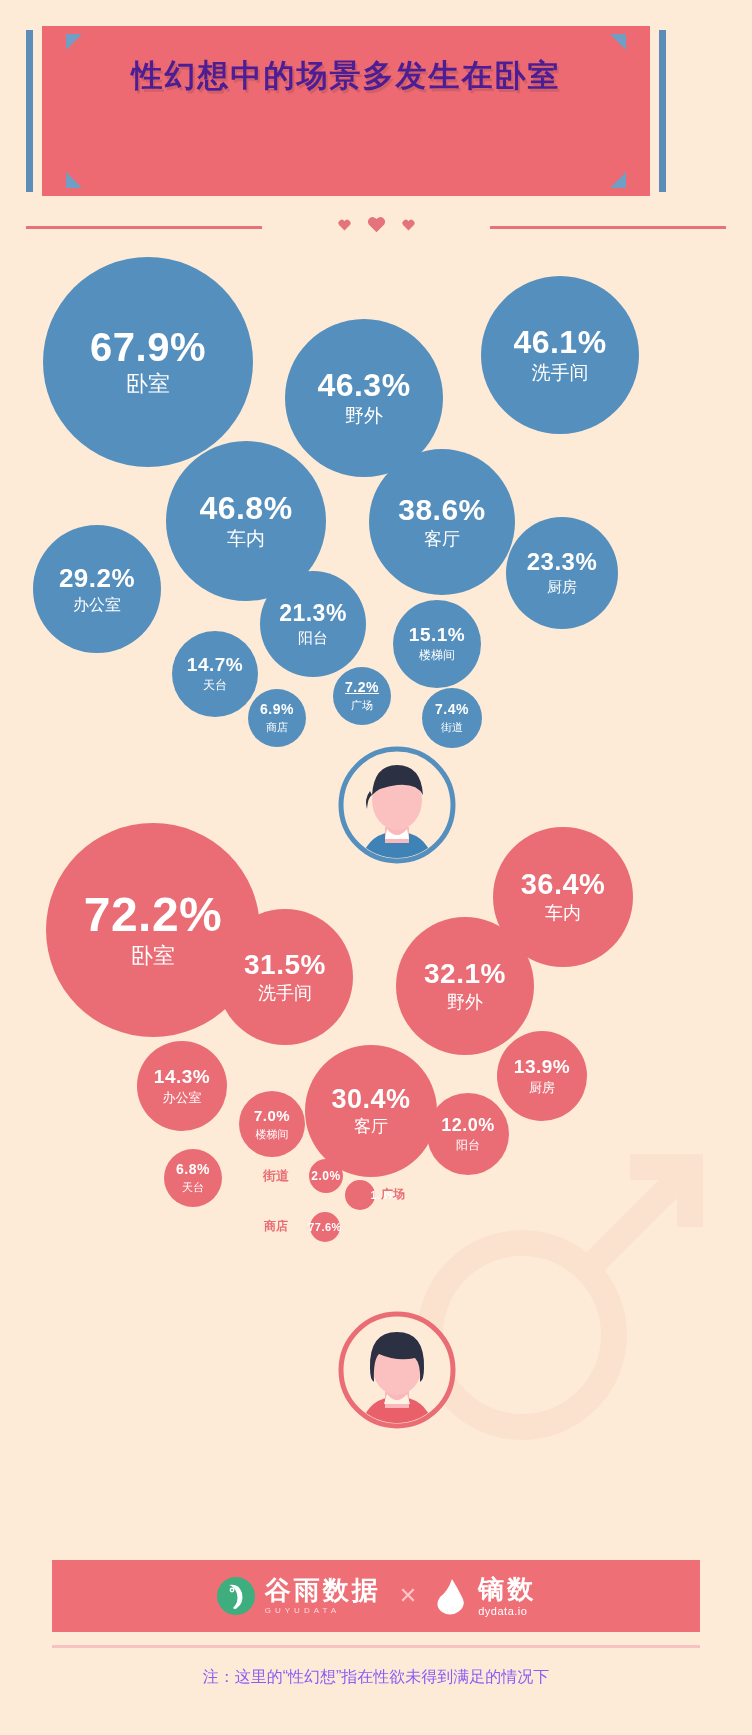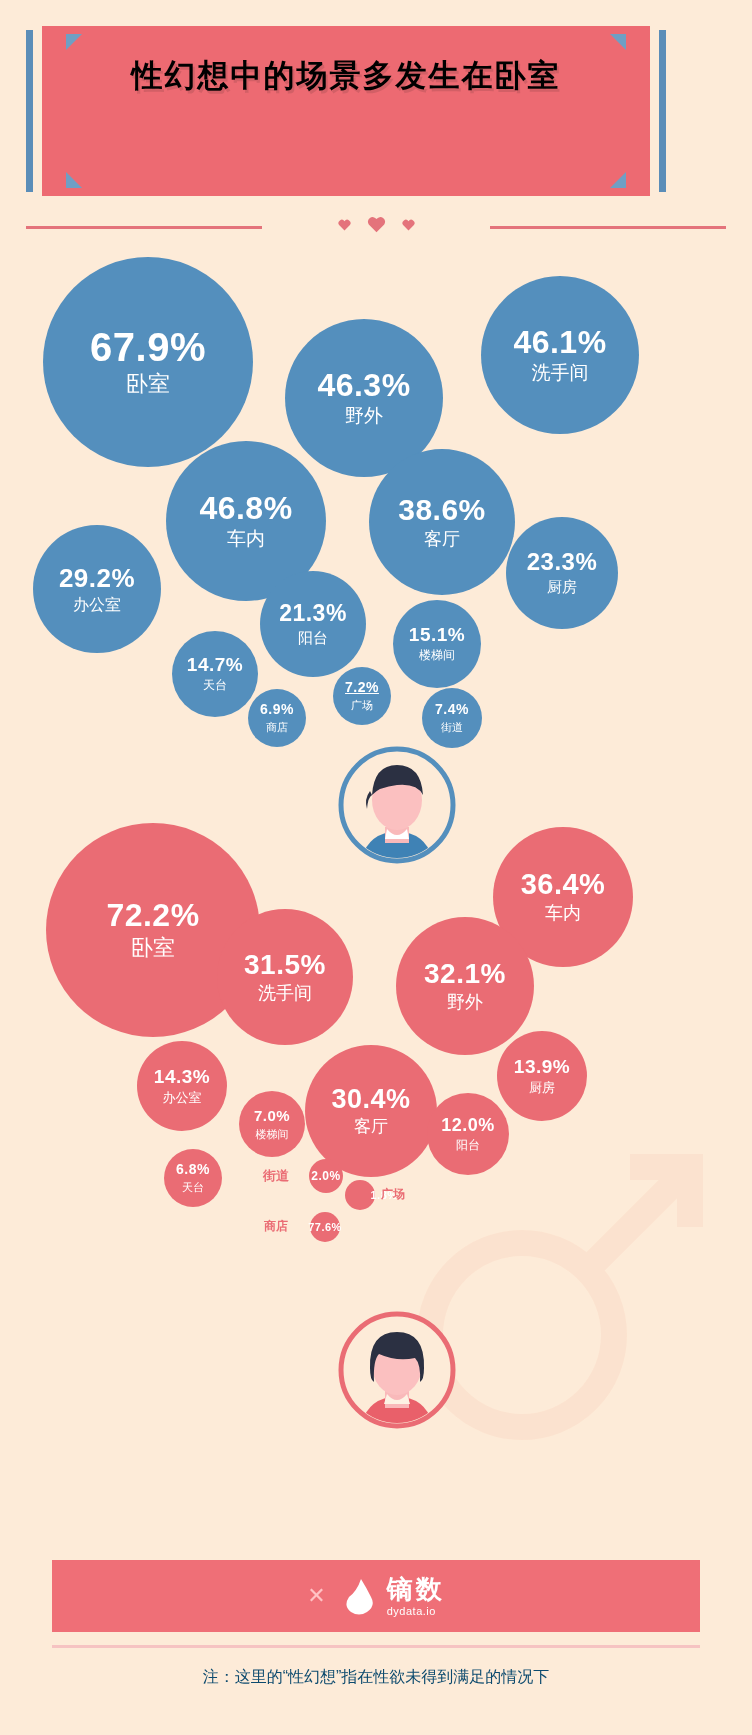--- a/index.html
+++ b/index.html
@@ -26,21 +26,21 @@
   .edge-bar{position:absolute;top:4px;width:7px;height:162px;background:#5b8db8;}
   .edge-bar.left{left:0;}
   .edge-bar.right{right:0;}
   .corner{position:absolute;width:0;height:0;}
   .corner.tl{left:24px;top:8px;border-top:16px solid #6f9fc4;border-right:16px solid transparent;}
   .corner.tr{right:24px;top:8px;border-top:16px solid #6f9fc4;border-left:16px solid transparent;}
   .corner.bl{left:24px;bottom:8px;border-bottom:16px solid #6f9fc4;border-right:16px solid transparent;}
   .corner.br{right:24px;bottom:8px;border-bottom:16px solid #6f9fc4;border-left:16px solid transparent;}
   .title{
     position:absolute;left:0;right:0;top:28px;text-align:center;
-    color:#000000;font-size:31px;font-weight:bold;line-height:1.42;
+    color:#4c1d95;font-size:31px;font-weight:bold;line-height:1.42;
     letter-spacing:2px;
     text-shadow:2px 3px 0 rgba(120,60,60,.22);
   }
 
   
   .divider{position:absolute;left:26px;right:26px;top:216px;height:22px;}
   .divider .rule{position:absolute;top:10px;height:3px;background:#e4737b;width:236px;}
   .divider .rule.l{left:0;}
   .divider .rule.r{right:0;}
   .hearts{position:absolute;left:0;right:0;top:0;display:flex;justify-content:center;gap:16px;align-items:center;}
@@ -73,21 +73,21 @@
   }
   .brand{display:flex;align-items:center;gap:9px;}
   .brand-text{display:flex;flex-direction:column;line-height:1;}
   .brand-cn{color:#fff;font-size:26px;font-weight:bold;letter-spacing:3px;}
   .brand-en{color:#ffd7d9;font-size:8px;letter-spacing:4px;margin-top:4px;}
   .brand-en.low{letter-spacing:.5px;font-size:11px;color:#fff;}
   .xmark{color:#ffc2c5;font-size:22px;font-weight:bold;}
   .footer-rule{position:absolute;left:52px;right:52px;top:1645px;height:3px;background:#f6c3c2;}
   .note{
     position:absolute;left:60px;right:60px;top:1664px;text-align:center;
-    color:#0c4a6e;font-size:16px;line-height:1.65;
+    color:#8b5cf6;font-size:16px;line-height:1.65;
   }
 </style>
 </head>
 <body>
 
 <div class="page">
 
   <svg class="watermark" viewBox="0 0 420 420">
     <g fill="none" stroke="#fbdcc8" stroke-width="26">
       <circle cx="150" cy="250" r="92"></circle>
@@ -191,21 +191,21 @@
       <path d="M48 82 h24 v16 h-24 z" fill="#f9b9ba"></path>
       <path d="M50 84 q10 12 20 0 l2 10 h-24 z" fill="#ffffff"></path>
       <ellipse cx="60" cy="55" rx="25" ry="30" fill="#fbc0c0"></ellipse>
       <path d="M35 50 q2 -30 25 -30 q24 0 26 30 q-6 -12 -26 -10 q-18 2 -25 10 z" fill="#2b3042"></path>
       <path d="M33 46 q-6 8 -3 18 q1 -12 5 -14 z" fill="#2b3042"></path>
     </g>
   </svg>
 
   <div class="cluster" id="female-cluster" style="top:0;height:1400px;">
       <div class="bubble female" style="left: 46px; top: 823px; height: 214px; width: 214px;">
-        <span class="val" style="font-size: 32px;">72.2%</span>
+        <span class="val" style="font-size: 48px;">72.2%</span>
         <span class="lbl" style="font-size: 22px;">卧室</span>
       </div>
       <div class="bubble female" style="left: 493px; top: 827px; height: 140px; width: 140px;">
         <span class="val" style="font-size: 29px;">36.4%</span>
         <span class="lbl" style="font-size: 18px;">车内</span>
       </div>
       <div class="bubble female" style="left: 217px; top: 909px; height: 136px; width: 136px;">
         <span class="val" style="font-size: 28px;">31.5%</span>
         <span class="lbl" style="font-size: 18px;">洗手间</span>
       </div>
@@ -259,20 +259,32 @@
     <g clip-path="url(#fclip)">
       <path d="M24 116 Q30 88 60 86 Q90 88 96 116 Z" fill="#e9606a"></path>
       <path d="M48 80 h24 v18 h-24 z" fill="#f9b9ba"></path>
       <path d="M50 84 q10 12 20 0 l3 10 h-26 z" fill="#fdf2e4"></path>
       <ellipse cx="60" cy="55" rx="25" ry="30" fill="#fbc0c0"></ellipse>
       <path d="M33 58 q-1 -36 27 -36 q28 0 27 36 q0 12 -4 14 q1 -18 -5 -24 q-18 4 -36 -4 q-6 6 -5 28 q-4 -2 -4 -14 z" fill="#2b3042"></path>
     </g>
   </svg>
 
   <div class="footer-band">
+    <div class="brand">
+      <svg width="40" height="40" viewBox="0 0 40 40">
+        <circle cx="20" cy="20" r="19" fill="#3fae7f"></circle>
+        <path d="M13 9 q10 -2 13 8 q2 10 -5 15 q-2 2 -4 0 q6 -6 4 -14 q-2 -7 -8 -9 z" fill="#fff"></path>
+        <circle cx="16" cy="14" r="2.4" fill="#fff"></circle>
+        <circle cx="16" cy="14" r="1" fill="#3fae7f"></circle>
+      </svg>
+      <div class="brand-text">
+        <span class="brand-cn">谷雨数据</span>
+        <span class="brand-en">GUYUDATA</span>
+      </div>
+    </div>
     <span class="xmark">✕</span>
     <div class="brand">
       <svg width="34" height="40" viewBox="0 0 34 40">
         <path d="M17 3 q-4 12 -12 18 q-6 9 2 15 q8 5 16 0 q9 -6 4 -15 q-5 -10 -10 -18 z" fill="#fff"></path>
       </svg>
       <div class="brand-text">
         <span class="brand-cn">镝数</span>
         <span class="brand-en low">dydata.io</span>
       </div>
     </div>

